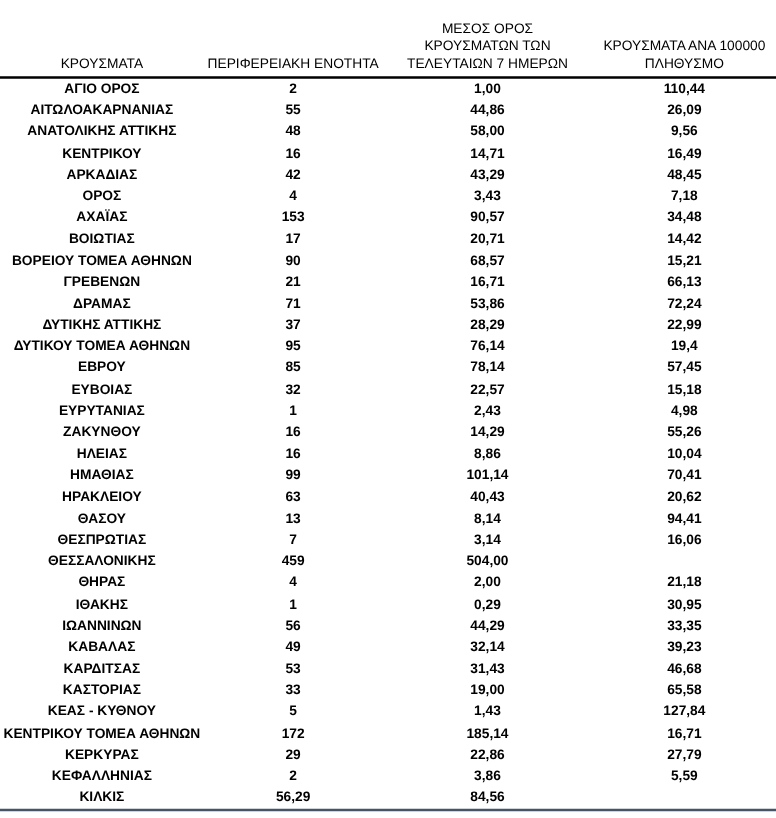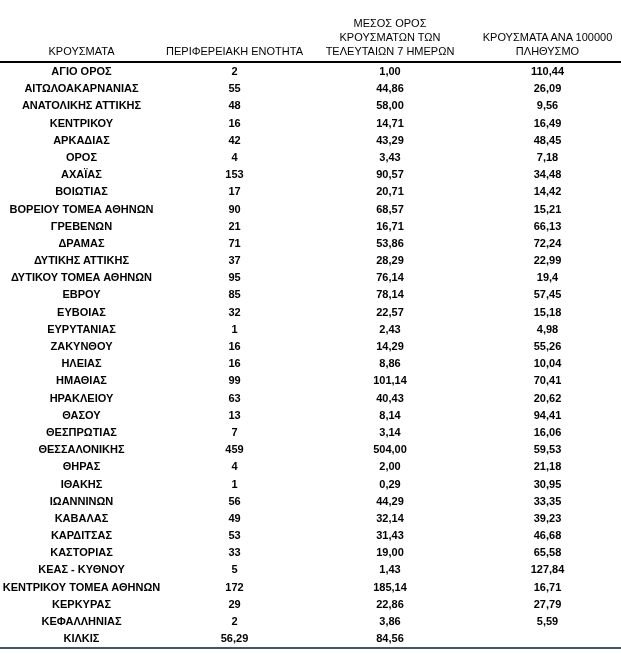--- a/index.html
+++ b/index.html
@@ -217,21 +217,20 @@
     <div class="cell">ΘΕΣΠΡΩΤΙΑΣ</div>
     <div class="cell">7</div>
     <div class="cell">3,14</div>
     <div class="cell">16,06</div>
   </div>
 
   <div class="grid trow">
     <div class="cell">ΘΕΣΣΑΛΟΝΙΚΗΣ</div>
     <div class="cell">459</div>
     <div class="cell">504,00</div>
-    <div class="cell">59,53</div>
   </div>
 
   <div class="grid trow">
     <div class="cell">ΘΗΡΑΣ</div>
     <div class="cell">4</div>
     <div class="cell">2,00</div>
     <div class="cell">21,18</div>
   </div>
 
   <div class="grid trow">

